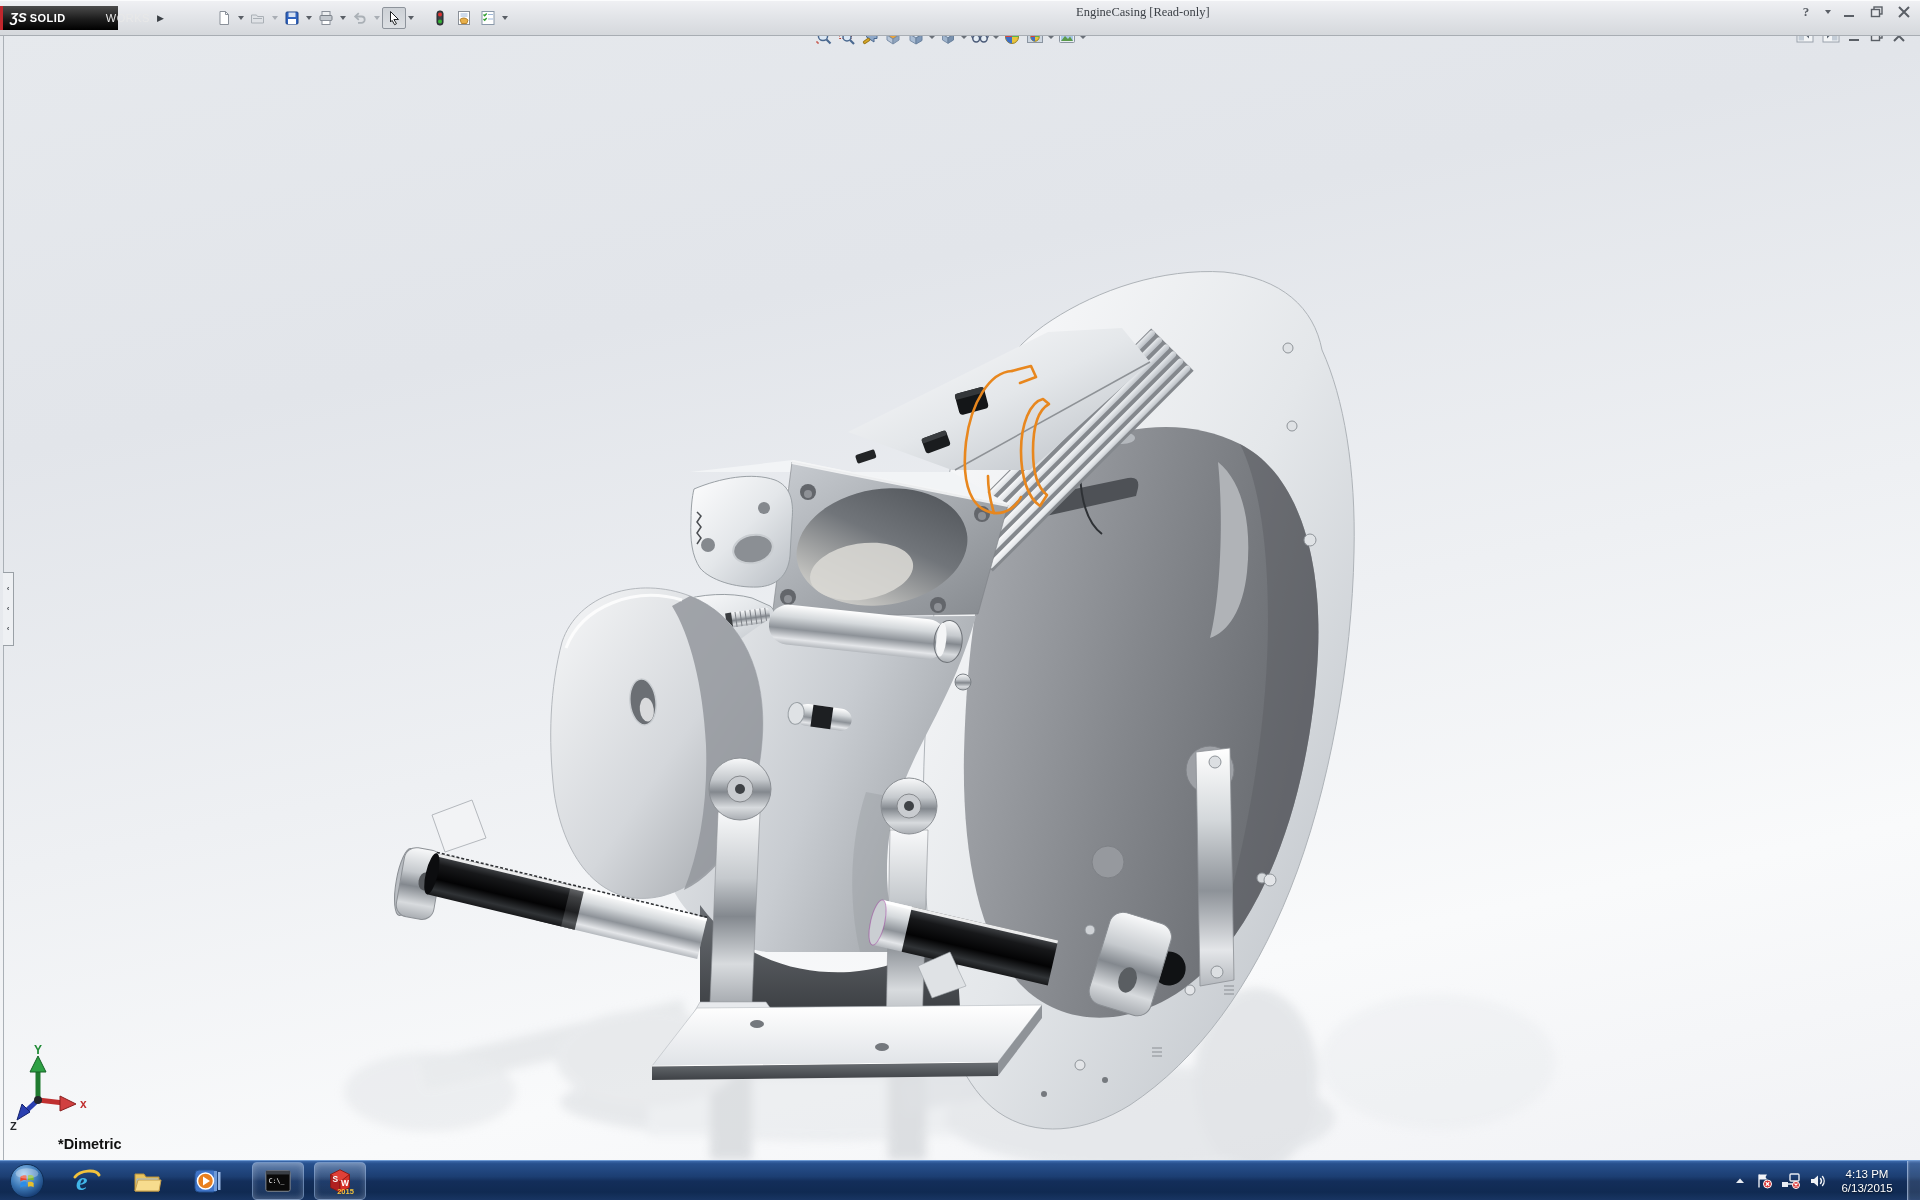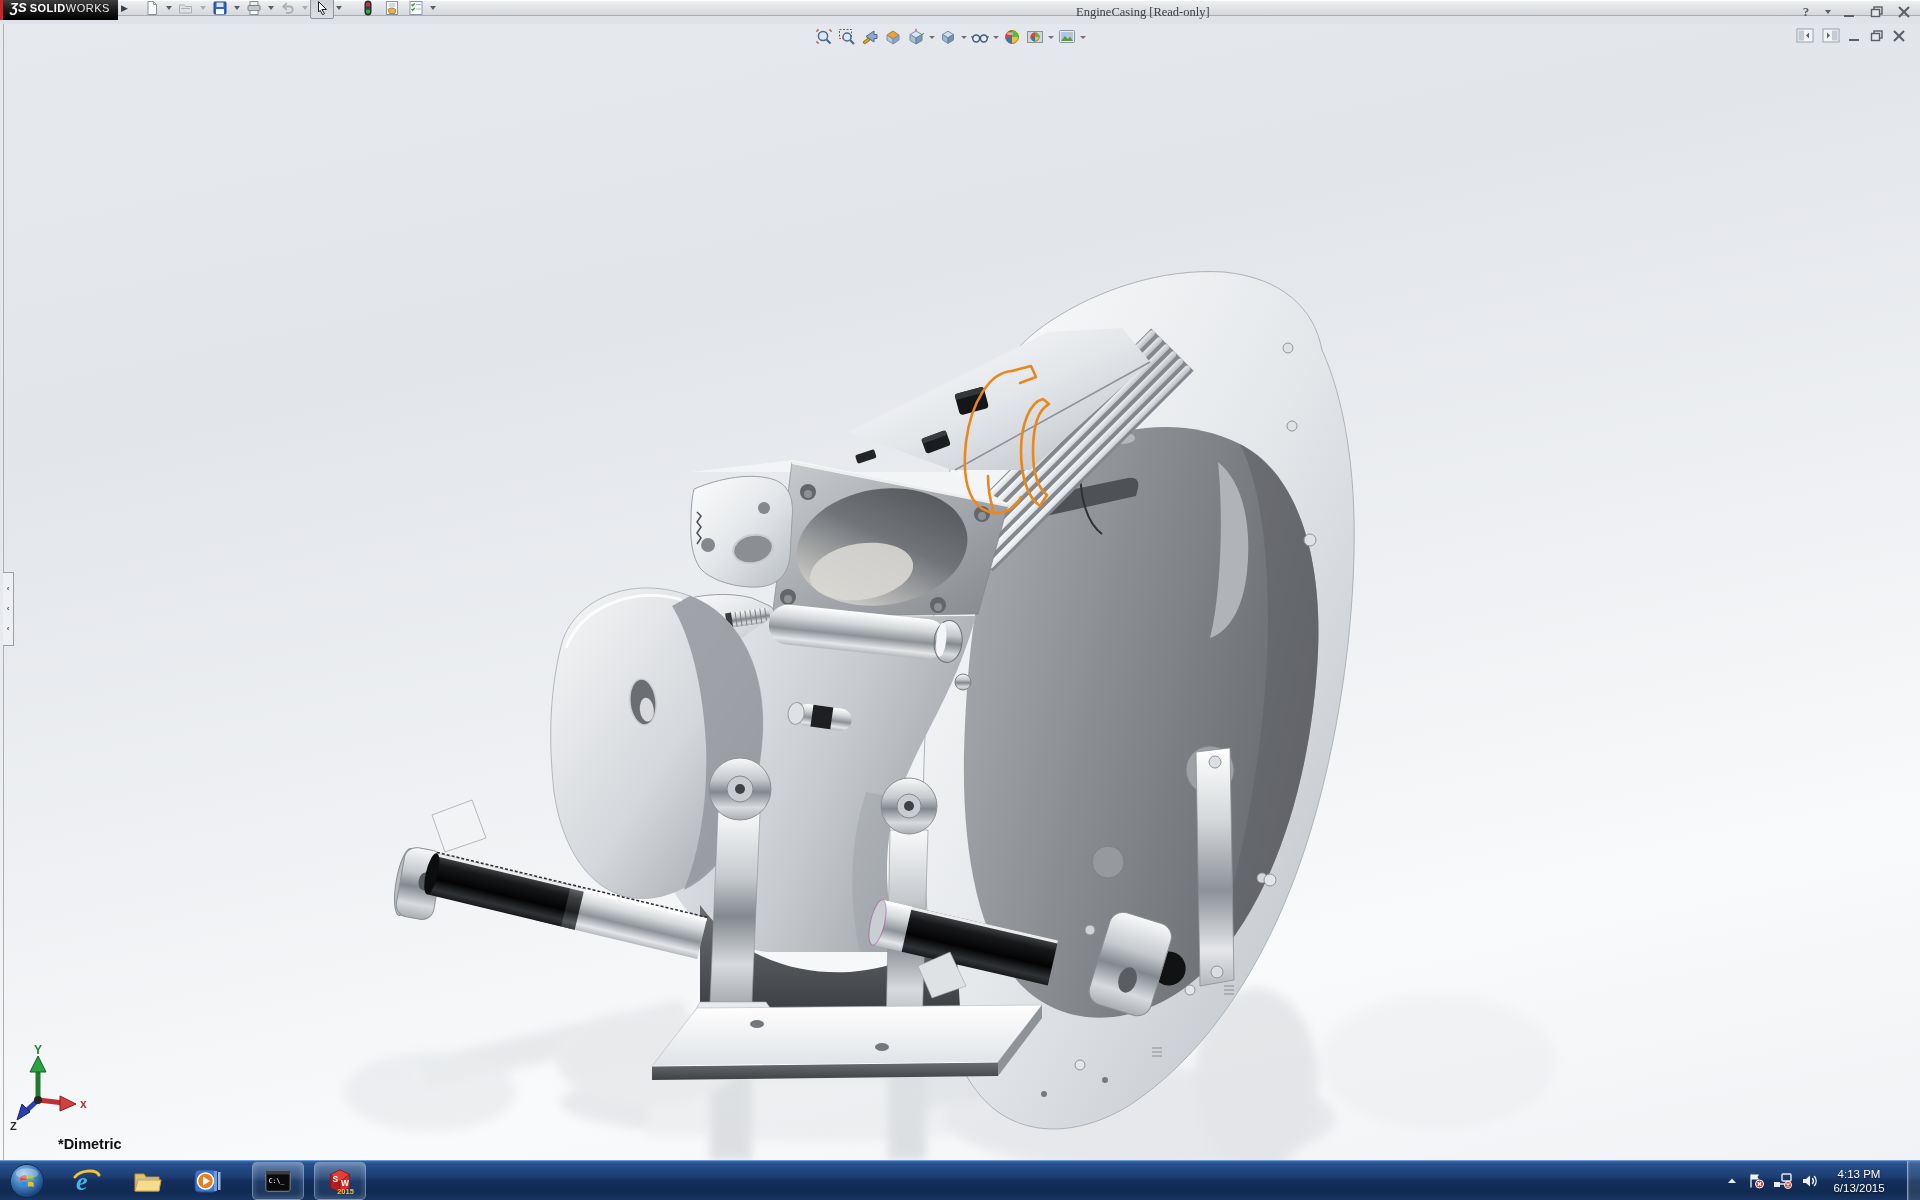--- a/index.html
+++ b/index.html
@@ -1,31 +1,31 @@
 <!DOCTYPE html>
 <html><head>
 <meta charset="utf-8">
 <style>
   * { margin:0; padding:0; box-sizing:border-box; }
   html,body { width:1920px; height:1200px; overflow:hidden; font-family:"Liberation Sans",sans-serif; }
   #screen { position:relative; width:1920px; height:1200px; background:#dfe2e6; }
 
   
   .titlebar {
-    position:absolute; top:0; left:0; width:1920px; height:16px;
+    position:absolute; top:0; left:0; width:1920px; height:36px;
     background:linear-gradient(#f0f1f4 0%, #e3e5e9 45%, #d5d8dc 100%);
     border-bottom:1px solid #a8adb3;
     box-shadow:inset 0 1px 0 #fbfcfd;
-    display:flex; align-items:center; z-index:30;
+    display:flex; align-items:center; z-index:30;gap:36px;
   }
   .logo { position:relative; height:24px; width:118px; background:linear-gradient(#4c4c4c,#1c1c1c 55%,#000); display:flex; align-items:center; padding-left:10px; flex:0 0 auto; }
   .logo-red { position:absolute; left:0; top:0; width:3px; height:24px; background:#c1272d; }
   .logo-glyph { color:#fff; font-weight:bold; font-style:italic; font-size:13px; margin-right:3px; }
   .logo-bold { color:#fff; font-weight:bold; font-size:11px; letter-spacing:.5px; }
-  .logo-light { color:#e8e8e8; font-weight:normal; font-size:11px; letter-spacing:.5px; }
+  .logo-light { color:#e8e8e8; font-weight:normal; font-size:11px; letter-spacing:.5px;padding-left:40px; }
   .logo-arrow { color:#3a3f45; font-size:9px; margin:0 4px 0 3px; }
   .toolbar-main { display:flex; align-items:center; height:24px; margin-left:8px; }
   .tb-item { display:flex; align-items:center; height:22px; }
   .icon-btn { width:24px; height:22px; display:flex; align-items:center; justify-content:center; border:1px solid transparent; border-radius:2px; }
   .icon-btn svg { width:16px; height:16px; }
   .icon-btn.pressed { background:linear-gradient(#cdd1d6,#dcdfe3); border:1px solid #8d939b; }
   .caret { width:10px; height:22px; display:flex; align-items:center; justify-content:center; }
   .caret::after { content:""; border-left:3.5px solid transparent; border-right:3.5px solid transparent; border-top:4px solid #5a5f66; }
   .caret.dim::after { border-top-color:#a9aeb5; }
   .grp-gap { margin-left:12px; }
@@ -68,21 +68,21 @@
   #task-apps { display:flex; align-items:center; height:40px; padding-left:8px; }
   .tapp { display:flex; align-items:center; justify-content:center; height:40px; }
   .tapp.orb { width:38px; margin-right:26px; }
   .tapp.plain { width:30px; margin-right:30px; }
   .tapp.boxed { width:52px; height:38px; margin-right:10px; border:1px solid rgba(160,190,230,.55); border-radius:5px;
     background:linear-gradient(rgba(255,255,255,.28),rgba(255,255,255,.10) 45%,rgba(90,130,190,.18) 50%,rgba(255,255,255,.06));
     box-shadow:inset 0 0 6px rgba(255,255,255,.25); }
   .tapp svg { display:block; }
   .tray { position:absolute; right:0; top:0; height:40px; display:flex; align-items:center; }
   .tray-ic { display:flex; align-items:center; justify-content:center; margin-right:8px; }
-  .clock { width:64px; text-align:center; color:#fff; font-size:11.5px; line-height:14px; text-shadow:0 1px 2px rgba(0,0,0,.7); margin-right:16px; }
+  .clock { width:64px; text-align:center; color:#fff; font-size:11.5px; line-height:14px; text-shadow:0 1px 2px rgba(0,0,0,.7); margin-right:8px; }
   .show-desktop { width:13px; height:40px; background:rgba(255,255,255,.10); border-left:1px solid rgba(200,220,250,.6); box-shadow:inset 1px 0 2px rgba(255,255,255,.2); }
 </style>
 </head>
 <body>
 
 <div id="screen">
 
   <div class="titlebar">
     <div class="logo">
       <div class="logo-red"></div>

